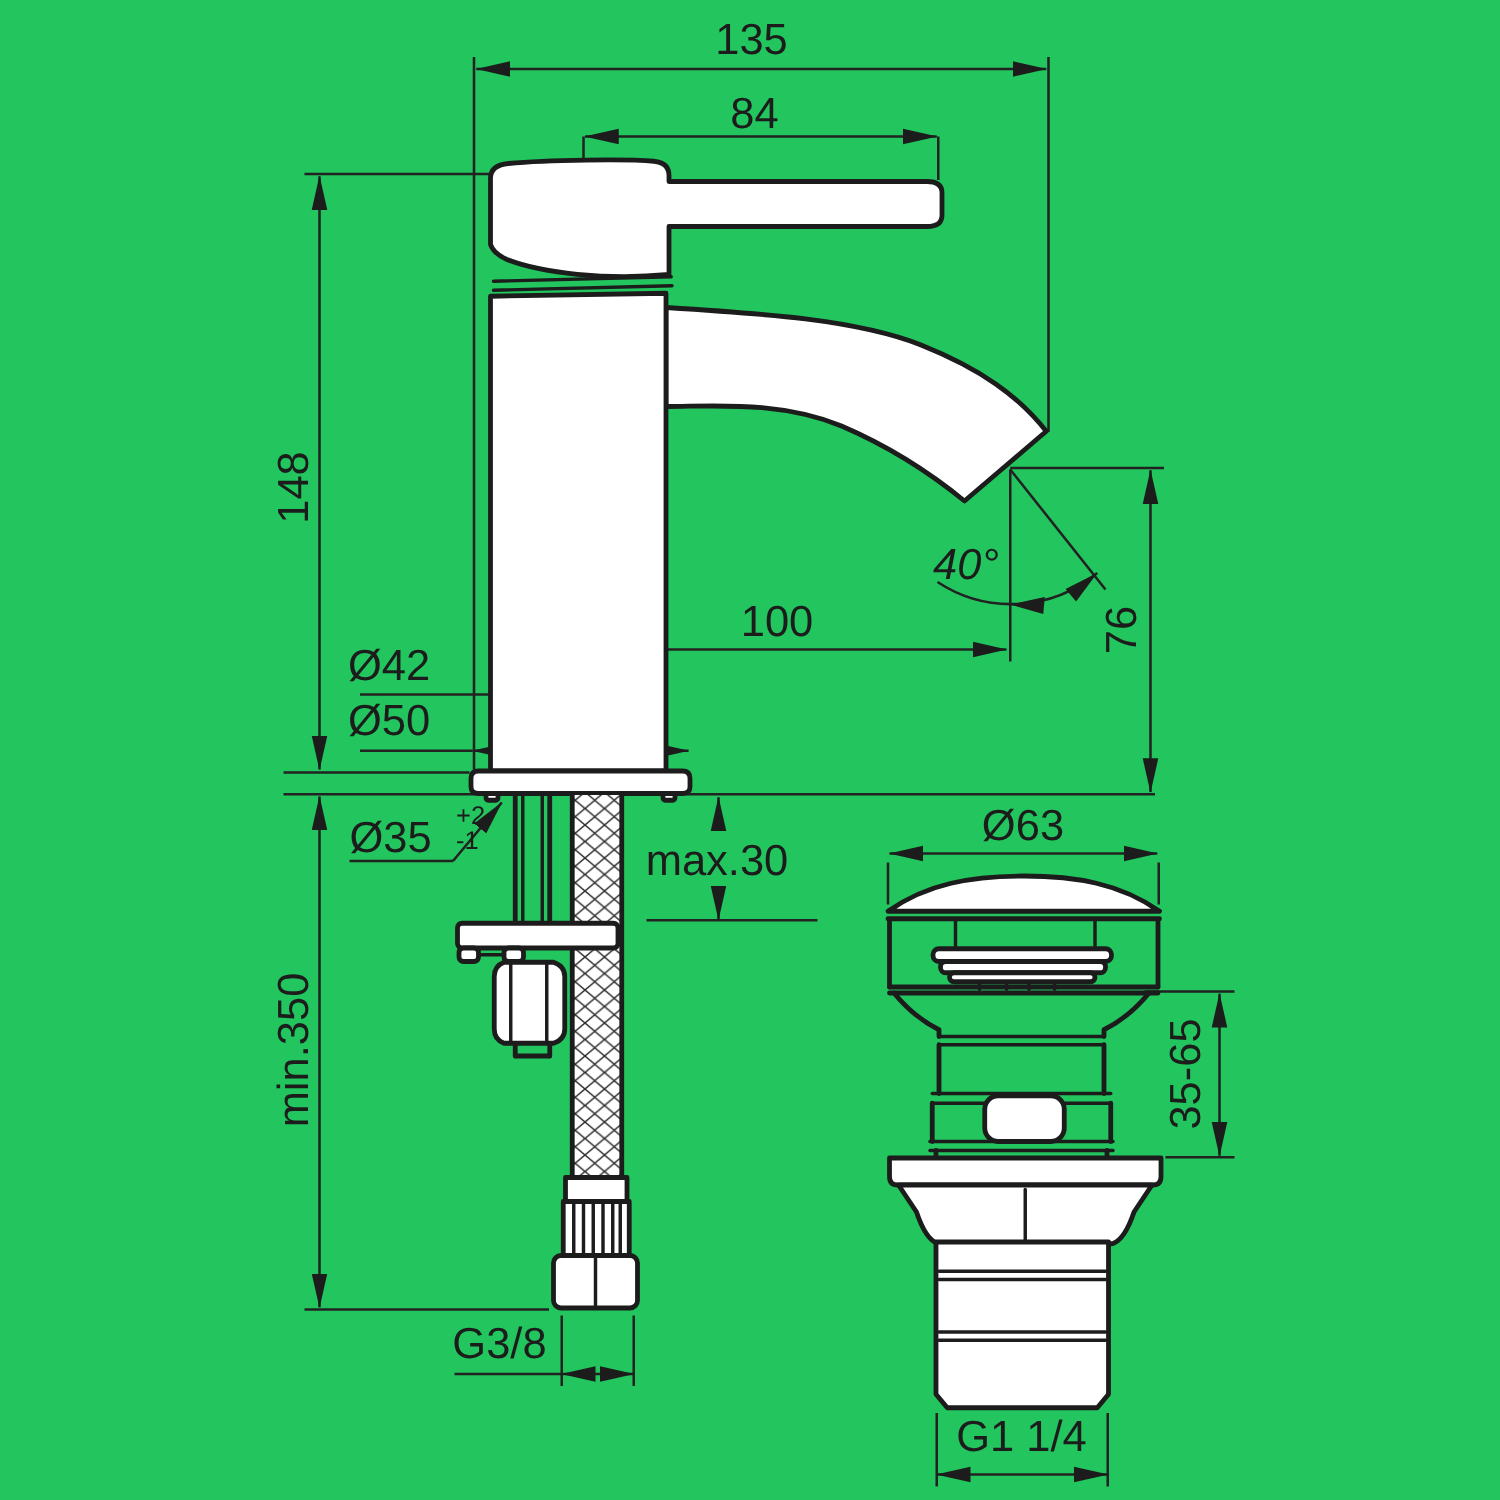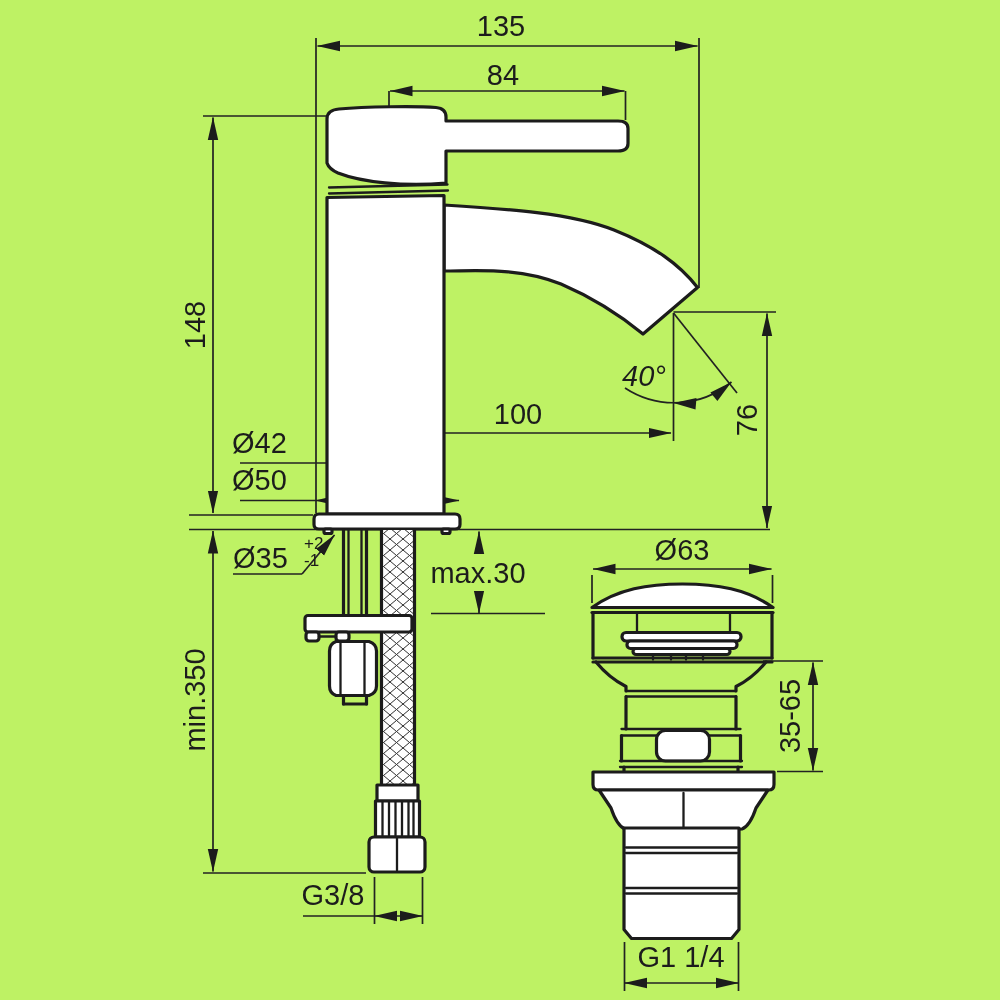--- a/index.html
+++ b/index.html
@@ -1,16 +1,16 @@
 <!DOCTYPE html>
 <html><head>
 <meta charset="utf-8">
 <style>
   html,body{margin:0;padding:0;background:#ffffff;}
-  .page{width:1000px;height:1000px;background:#bef264;position:relative;overflow:hidden;}
+  .page{width:1000px;height:1000px;background:#22c55e;position:relative;overflow:hidden;}
   svg{display:block;}
   .obj{fill:#ffffff;stroke:#1c1c1c;stroke-width:3.2;stroke-linejoin:round;stroke-linecap:round;}
   .objn{fill:none;stroke:#1c1c1c;stroke-width:3.2;stroke-linejoin:round;stroke-linecap:round;}
   .med{fill:none;stroke:#1c1c1c;stroke-width:2.3;stroke-linecap:round;}
   .dim{fill:none;stroke:#222222;stroke-width:1.7;}
   .ctr{fill:none;stroke:#222222;stroke-width:1.7;stroke-dasharray:13 5 4 5;}
   .arr{fill:#1c1c1c;stroke:none;}
   .lbl{font-family:"Liberation Sans","DejaVu Sans",sans-serif;font-size:29px;fill:#1c1c1c;}
   .sm{font-family:"Liberation Sans","DejaVu Sans",sans-serif;font-size:17px;fill:#1c1c1c;}
   .it{font-style:italic;}

